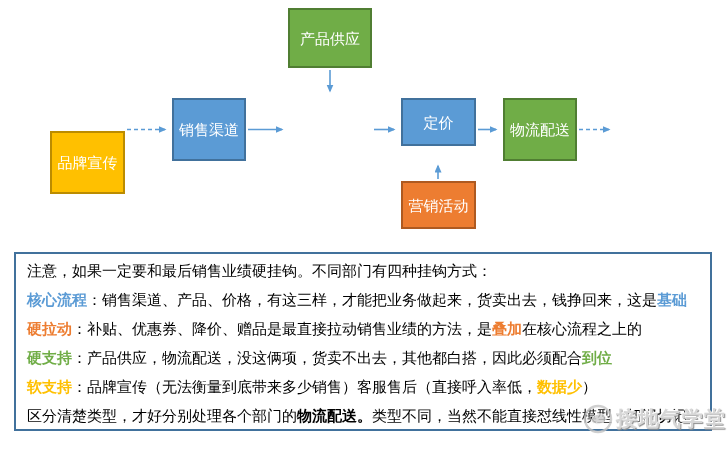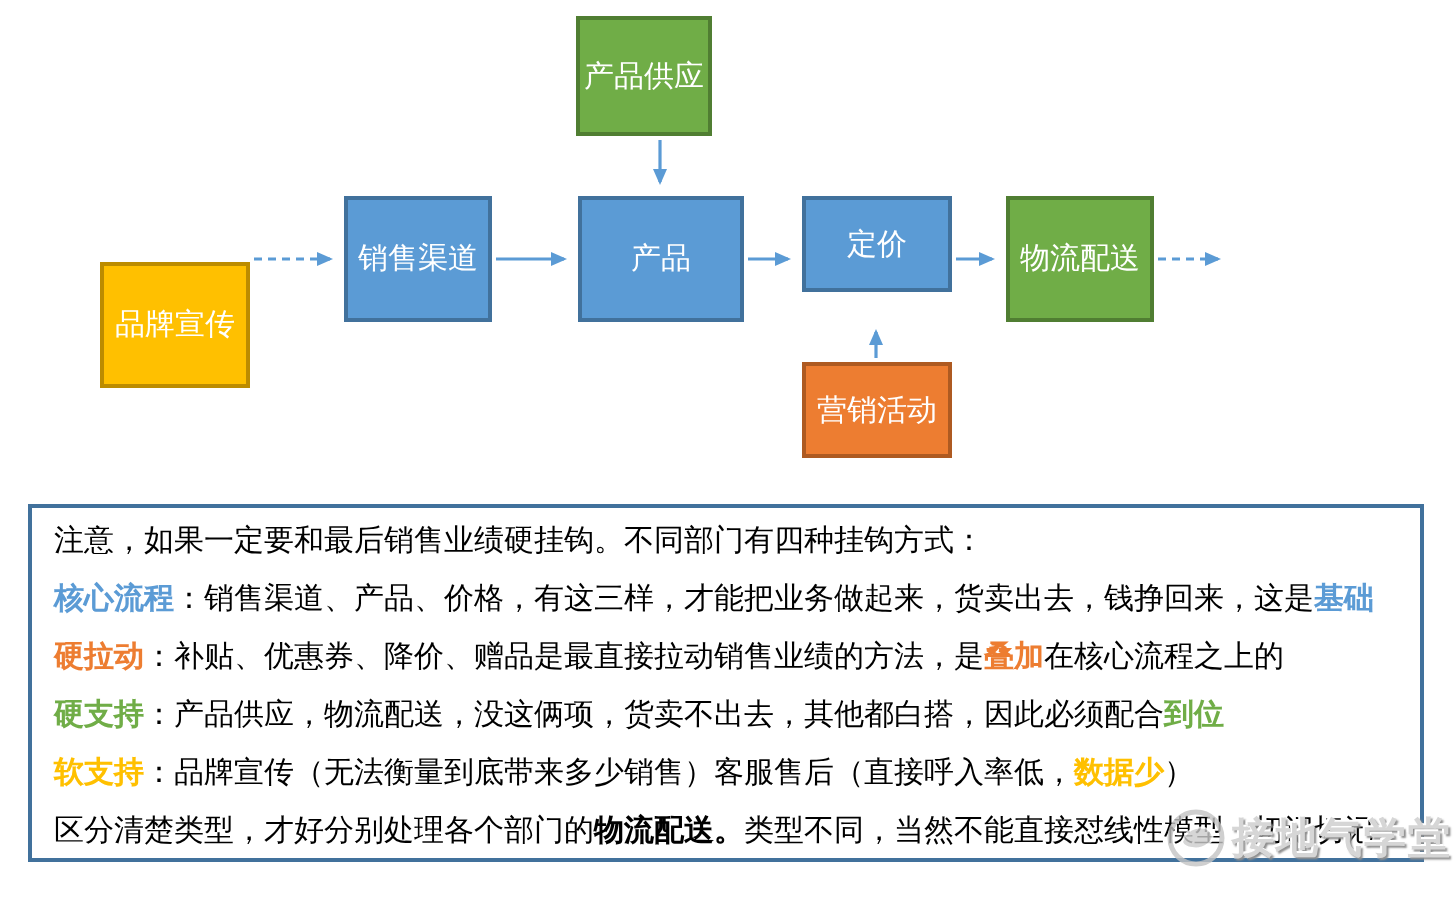--- a/index.html
+++ b/index.html
@@ -61,24 +61,23 @@
       <line x1="248" y1="129.5" x2="282" y2="129.5" stroke="#5B9BD5" stroke-width="1.6" marker-end="url(#ah)"></line>
       <line x1="330" y1="70" x2="330" y2="91" stroke="#5B9BD5" stroke-width="1.6" marker-end="url(#ah)"></line>
       <line x1="374" y1="129.5" x2="394" y2="129.5" stroke="#5B9BD5" stroke-width="1.6" marker-end="url(#ah)"></line>
       <line x1="478" y1="129.5" x2="496" y2="129.5" stroke="#5B9BD5" stroke-width="1.6" marker-end="url(#ah)"></line>
       <line x1="579" y1="129.5" x2="609" y2="129.5" stroke="#5B9BD5" stroke-width="1.6" stroke-dasharray="4 3" marker-end="url(#ah)"></line>
       <line x1="438" y1="179" x2="438" y2="166" stroke="#5B9BD5" stroke-width="1.6" marker-end="url(#ah)"></line>
     </svg>
 
     <div class="node yellow" style="left:50px;top:98px;width:75px;height:63px;margin-top:33px;">品牌宣传</div>
     <div class="node blue" style="left:172px;top:98px;width:74px;height:63px;">销售渠道</div>
-    <div class="node blue" style="left:289px;top:98px;width:83px;height:63px;">产品</div>
     <div class="node blue" style="left:401px;top:98px;width:75px;height:48px;">定价</div>
     <div class="node green" style="left:503px;top:98px;width:74px;height:63px;">物流配送</div>
-    <div class="node green" style="left:288px;top:8px;width:68px;height:60px;">产品供应</div>
+    <div class="node green" style="left:288px;top:8px;width:84px;height:60px;">产品供应</div>
     <div class="node orange" style="left:401px;top:181px;width:75px;height:48px;">营销活动</div>
   </div>
 
   <div class="notebox">
     <p><span>注意，如果一定要和最后销售业绩硬挂钩。不同部门有四种挂钩方式：</span></p>
 
     <p>
       <span class="note-label c-blue">核心流程</span><span>：</span><span>销售渠道、产品、价格，有这三样，才能把业务做起来，货卖出去，钱挣回来，这是</span><span class="hl c-blue">基础</span><span></span>
     </p>
 

